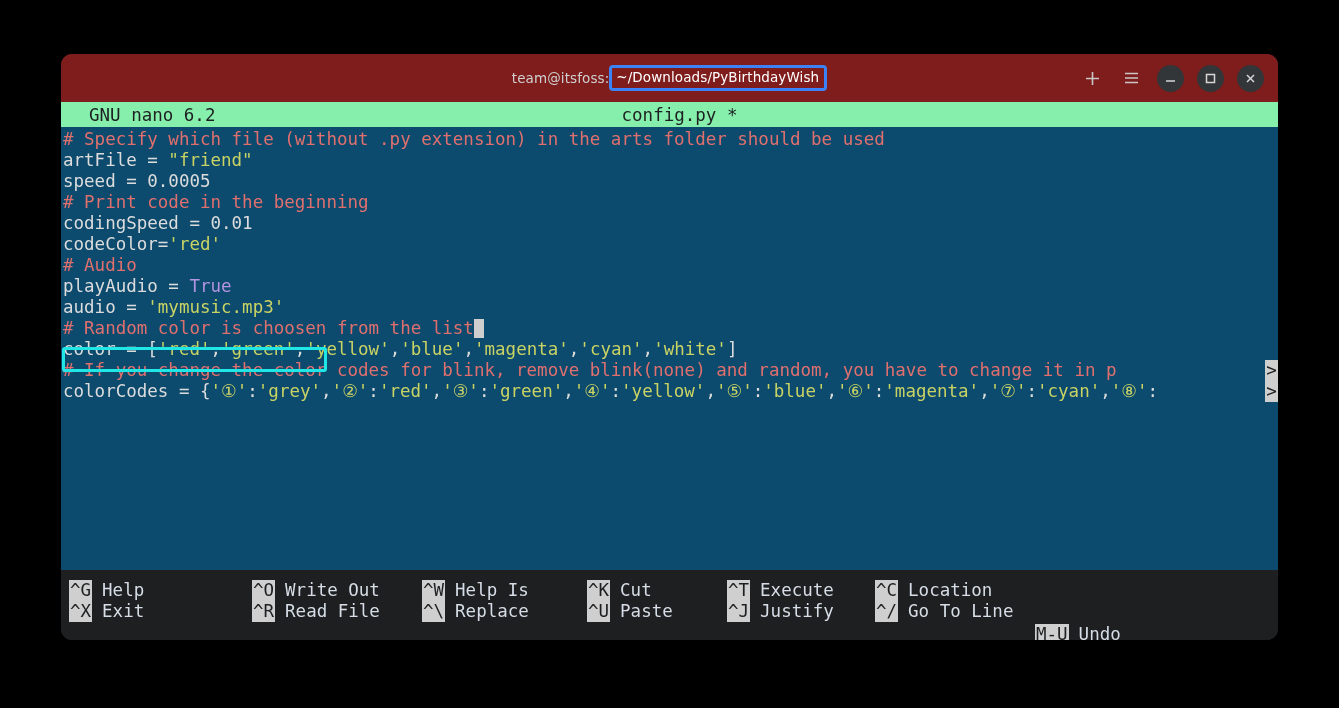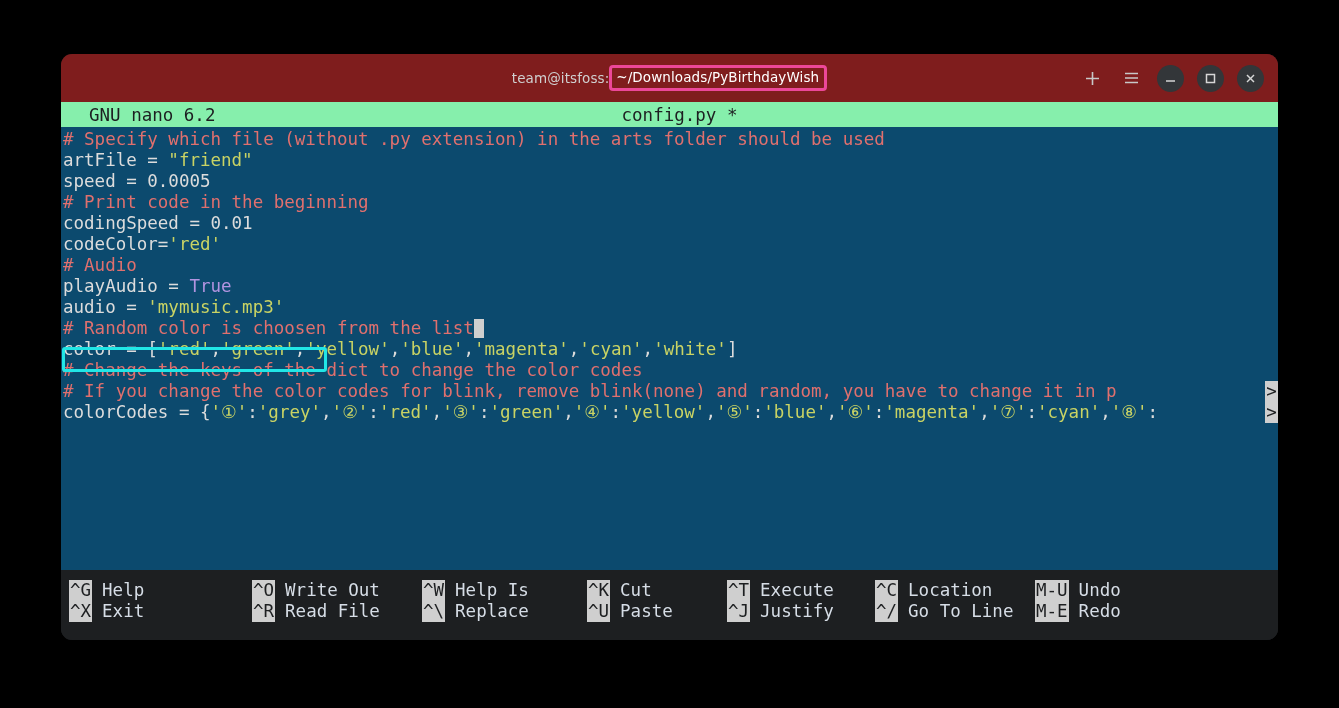--- a/index.html
+++ b/index.html
@@ -39,21 +39,21 @@
     display: flex;
     align-items: center;
     font-family: "DejaVu Sans", sans-serif;
     font-size: 13.5px;
     color: #d3d3d3;
     letter-spacing: 0.1px;
   }
   #window-title-user { color: #d0d0d0; }
   #window-title-path {
     color: #ffffff;
-    border: 3px solid #ec4899;
+    border: 3px solid #3b82f6;
     border-radius: 4px;
     padding: 3px 5px 4px 4px;
     margin-left: 0px;
     line-height: 1;
   }
 
   #window-controls {
     position: absolute;
     right: 14px;
     top: 0;
@@ -253,21 +253,20 @@
         <div class="code-line"><span class="tok-plain">artFile = </span><span class="tok-string">"friend"</span></div>
         <div class="code-line"><span class="tok-plain">speed = 0.0005</span></div>
         <div class="code-line"><span class="tok-comment"># Print code in the beginning</span></div>
         <div class="code-line"><span class="tok-plain">codingSpeed = 0.01</span></div>
         <div class="code-line"><span class="tok-plain">codeColor=</span><span class="tok-string">'red'</span></div>
         <div class="code-line"><span class="tok-comment"># Audio</span></div>
         <div class="code-line"><span class="tok-plain">playAudio = </span><span class="tok-kw">True</span></div>
         <div class="code-line"><span class="tok-plain">audio = </span><span class="tok-string">'mymusic.mp3'</span></div>
         <div class="code-line"><span class="tok-comment"># Random color is choosen from the list</span><span class="cursor-block"></span></div>
         <div class="code-line"><span class="tok-plain">color = [</span><span class="tok-string">'red'</span><span class="tok-plain">,</span><span class="tok-string">'green'</span><span class="tok-plain">,</span><span class="tok-string">'yellow'</span><span class="tok-plain">,</span><span class="tok-string">'blue'</span><span class="tok-plain">,</span><span class="tok-string">'magenta'</span><span class="tok-plain">,</span><span class="tok-string">'cyan'</span><span class="tok-plain">,</span><span class="tok-string">'white'</span><span class="tok-plain">]</span></div>
-        <div class="code-line"><span class="tok-comment"># Change the keys of the dict to change the color codes</span></div>
         <div class="code-line"><span class="tok-comment"># If you change the color codes for blink, remove blink(none) and random, you have to change it in p</span><span class="wrap-marker">&gt;</span></div>
         <div class="code-line"><span class="tok-plain">colorCodes = {</span><span class="tok-string">'①'</span><span class="tok-plain">:</span><span class="tok-string">'grey'</span><span class="tok-plain">,</span><span class="tok-string">'②'</span><span class="tok-plain">:</span><span class="tok-string">'red'</span><span class="tok-plain">,</span><span class="tok-string">'③'</span><span class="tok-plain">:</span><span class="tok-string">'green'</span><span class="tok-plain">,</span><span class="tok-string">'④'</span><span class="tok-plain">:</span><span class="tok-string">'yellow'</span><span class="tok-plain">,</span><span class="tok-string">'⑤'</span><span class="tok-plain">:</span><span class="tok-string">'blue'</span><span class="tok-plain">,</span><span class="tok-string">'⑥'</span><span class="tok-plain">:</span><span class="tok-string">'magenta'</span><span class="tok-plain">,</span><span class="tok-string">'⑦'</span><span class="tok-plain">:</span><span class="tok-string">'cyan'</span><span class="tok-plain">,</span><span class="tok-string">'⑧'</span><span class="tok-plain">:</span><span class="wrap-marker">&gt;</span></div>
       </div>
     <div id="audio-highlight-box"></div>
   </div>
 
   <div id="nano-footer">
       <div class="shortcut-col" style="width: 183px;">
         <div class="shortcut-row"><span class="sc-key">^G</span><span class="sc-label">Help</span></div>
         <div class="shortcut-row"><span class="sc-key">^X</span><span class="sc-label">Exit</span></div>
@@ -285,19 +284,19 @@
         <div class="shortcut-row"><span class="sc-key">^U</span><span class="sc-label">Paste</span></div>
       </div>
       <div class="shortcut-col" style="width: 148px;">
         <div class="shortcut-row"><span class="sc-key">^T</span><span class="sc-label">Execute</span></div>
         <div class="shortcut-row"><span class="sc-key">^J</span><span class="sc-label">Justify</span></div>
       </div>
       <div class="shortcut-col" style="width: 160px;">
         <div class="shortcut-row"><span class="sc-key">^C</span><span class="sc-label">Location</span></div>
         <div class="shortcut-row"><span class="sc-key">^/</span><span class="sc-label">Go To Line</span></div>
       </div>
-      <div class="shortcut-col" style="width: 120px;">
+      <div class="shortcut-col" style="width: 120px; margin-top: 44px;">
         <div class="shortcut-row"><span class="sc-key">M-U</span><span class="sc-label">Undo</span></div>
         <div class="shortcut-row"><span class="sc-key">M-E</span><span class="sc-label">Redo</span></div>
       </div>
     </div>
 
 </div>
 
 </body></html>

